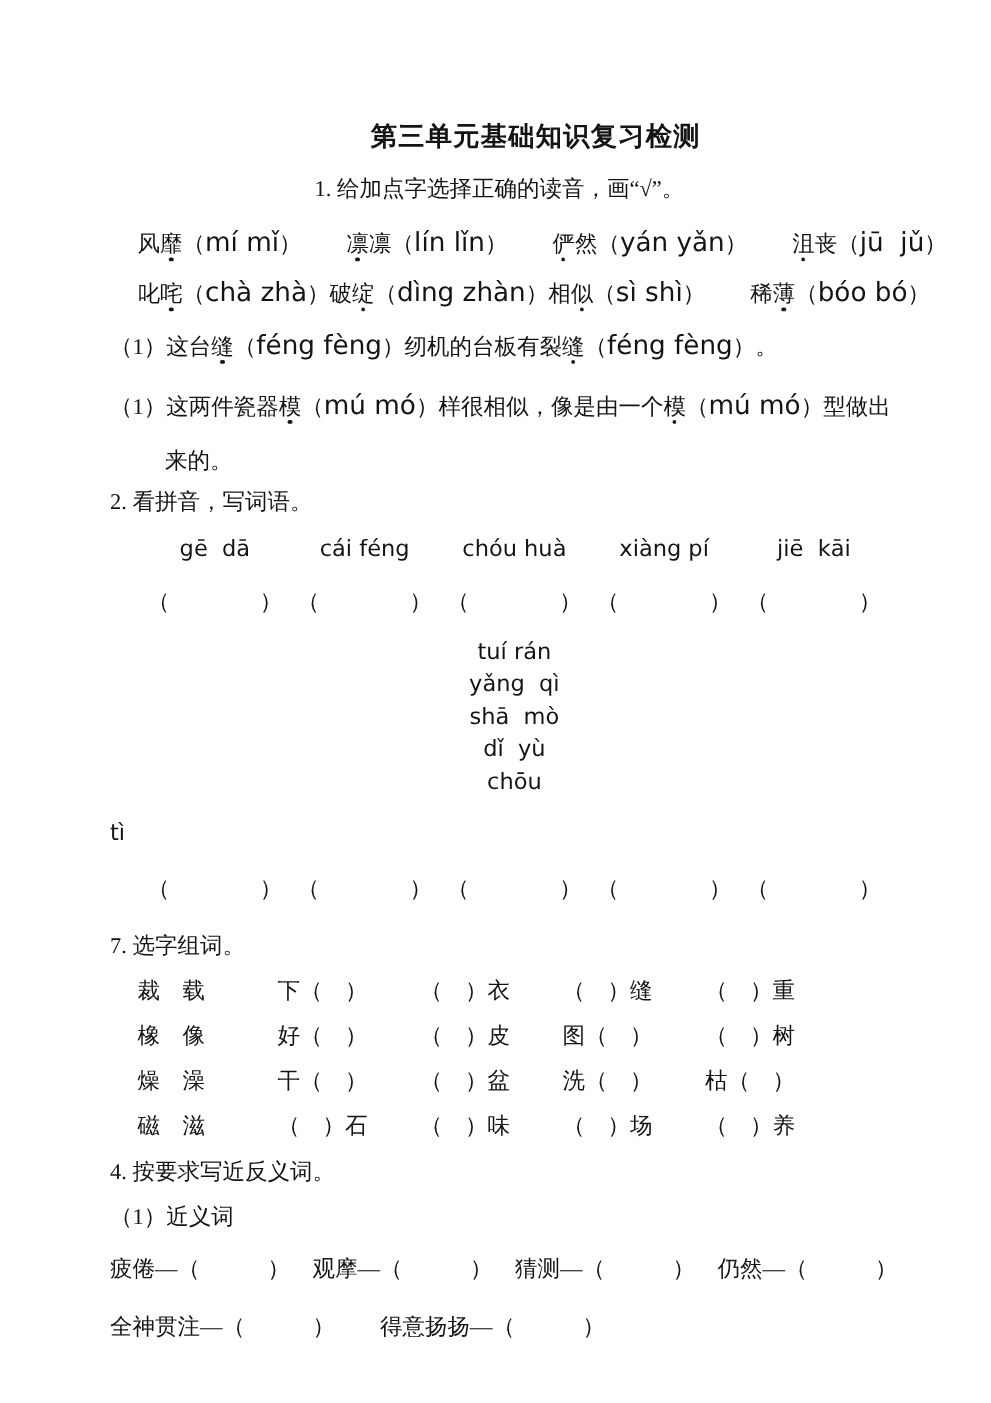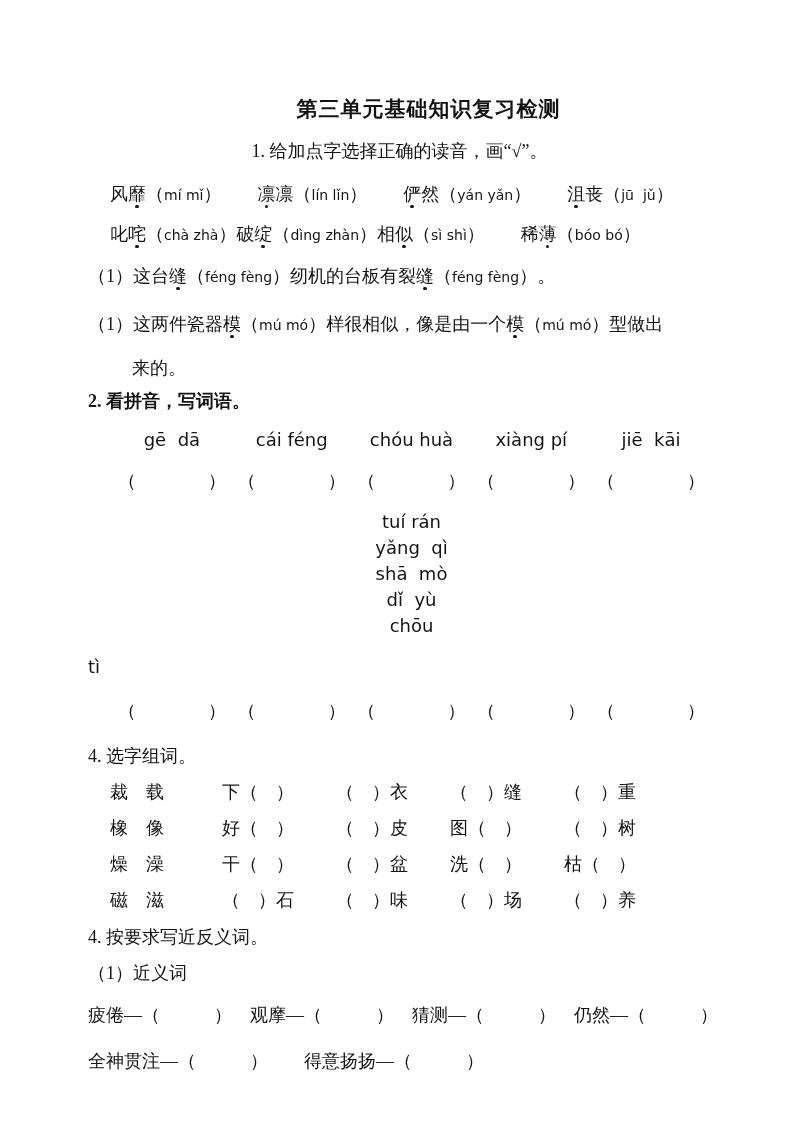--- a/index.html
+++ b/index.html
@@ -10,36 +10,36 @@
   }
   .page { box-sizing:border-box; width:793px; height:916px; padding:96px 82px 0 88px; }
   .title {
     font-size:21px; font-weight:bold; text-align:center; padding-left:58px;
     margin:0 0 16px 0; line-height:26px; letter-spacing:1px;
   }
   .line { margin:0; font-size:18px; line-height:26px; white-space:pre; }
   .indent1 { padding-left:22px; }
   .indent2 { padding-left:44px; }
   .py, .pyline { font-family:"DejaVu Sans","Liberation Sans",sans-serif; }
-  .py  { font-size:14px; }
+  .py  { font-size:21px; }
   .pyline { font-size:18px; }
   .dot { position:relative; }
   .dot::after {
     content:""; position:absolute; left:50%; margin-left:-2px; bottom:-4px;
     width:3.5px; height:3.5px; border-radius:50%; background:#141414;
   }
   
   .q1h   { margin-bottom:17px;text-align:center; }
   .q1r1  { margin-bottom:13px; }
   .q1r2  { margin-bottom:15px; }
   .q1s1  { margin-bottom:21px; }
   .q1s2  { margin-bottom:17px; }
   .q1c   { margin-bottom:7px;  }
   
-  .q2h   { margin-bottom:13px;font-weight:bold; }
+  .q2h   { margin-bottom:13px; }
   .prow  { display:flex; padding-left:24px; margin:0; }
   .prow > span { flex:1; text-align:center; }
   .q2p1  { margin-bottom:15px; }
   .q2w1  { margin-bottom:15px; }
   .q2w2  { margin-bottom:15px;flex-direction:column; }
   .q2ti  { margin-bottom:18px; }
   .q2p2  { margin-bottom:19px; }
   
   .q3h   { margin-bottom:10px; }
   .zrow  { display:flex; padding-left:22px; margin:0 0 10px 0; }
@@ -94,21 +94,21 @@
     <p class="line prow q2p2">
       <span>（　　　　）</span>
       <span>（　　　　）</span>
       <span>（　　　　）</span>
       <span>（　　　　）</span>
       <span>（　　　　）</span>
     </p>
   </section>
 
   <section>
-    <p class="line q3h">4. 选字组词。</p>
+    <p class="line q3h">7. 选字组词。</p>
     <p class="line zrow">
       <span class="zc0">裁　载</span>
       <span class="zc">下（　）</span>
       <span class="zc">（　）衣</span>
       <span class="zc">（　）缝</span>
       <span class="zc">（　）重</span>
     </p>
     <p class="line zrow">
       <span class="zc0">橡　像</span>
       <span class="zc">好（　）</span>

